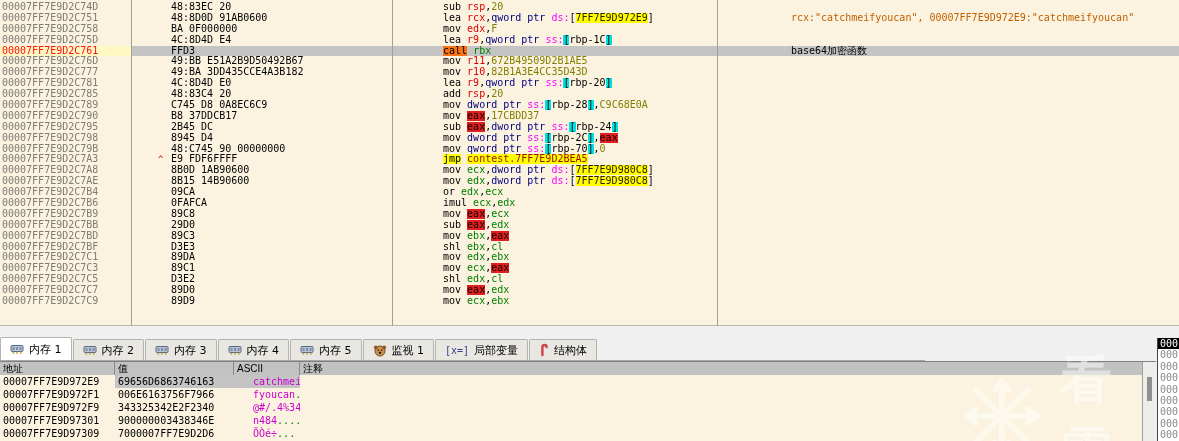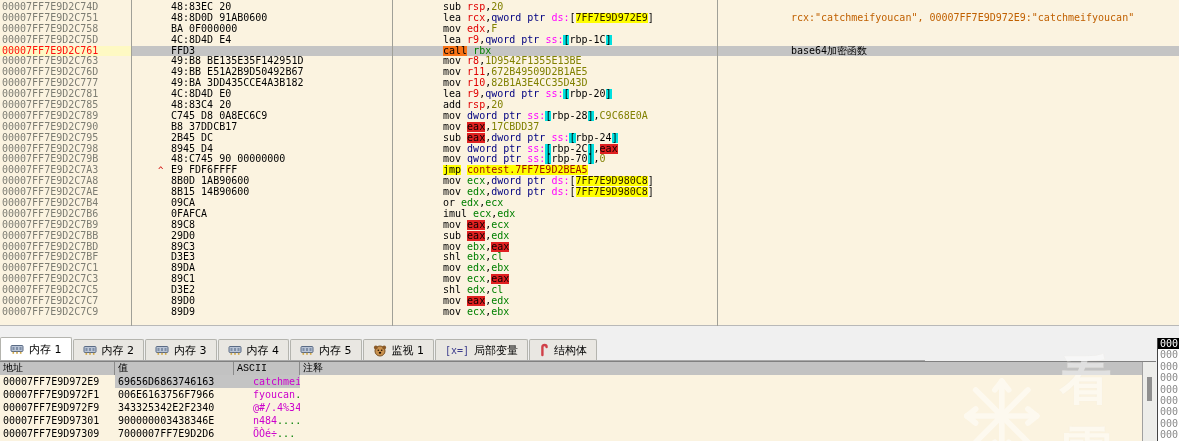--- a/index.html
+++ b/index.html
@@ -42,21 +42,21 @@
   .tab{height:21px;display:flex;align-items:center;gap:5px;padding:0 9px;font-size:11px;color:#000;
        background:#e9e7e2;border:1px solid #b4b4ae;border-bottom:none;border-radius:2px 2px 0 0;
        margin-right:1px;white-space:nowrap;box-sizing:border-box;}
   .tab.sel{background:#ffffff;height:23px;}
   .tab .ticon{display:inline-flex;align-items:center;}
   .xeq{font-size:10px;color:#3a3a8c;font-family:"DejaVu Sans Mono",monospace;}
   
   .mempane{position:absolute;left:0;top:361px;width:1156px;height:80px;background:#fbf3e0;
            border-top:1px solid #808080;box-sizing:border-box;font-size:10px;}
   .mhead{display:flex;height:13px;line-height:13px;background:#c2c2c2;color:#000;
-         font-family:Liberation Mono, monospace;font-size:10px;}
+         font-family:Liberation Sans, sans-serif;font-size:10px;}
   .mh{border-right:1px solid #8a8a8a;padding-left:3px;box-sizing:border-box;flex-shrink:0;overflow:hidden;}
   .mrow{display:flex;height:13px;line-height:13px;white-space:pre;}
   .mc{padding-left:3px;box-sizing:border-box;flex-shrink:0;overflow:hidden;color:#000;}
   .mc.selcell{background:#c4c4c4;}
   .w-addr{width:115px;} .w-val{width:119px;} .w-ascii{width:66px;} .w-cmt{flex:1 1 auto;}
   .mg{color:#cc00cc;margin-left:16px;} .gn{color:#008000;}
   .msb{position:absolute;right:0;top:0;width:14px;height:79px;background:#ededea;border-left:1px solid #a0a0a0;box-sizing:border-box;}
   .msb-handle{position:absolute;left:4px;top:15px;width:5px;height:24px;background:#8f8f8f;}
   
   .stackpane{position:absolute;left:1157px;top:338px;width:22px;height:103px;background:#ffffff;
@@ -74,21 +74,20 @@
 
 <div class="screen">
 
   <div class="disasm" id="disasm">
     <div id="disasm-rows">
         <div class="drow"><div class="dcell c-addr">00007FF7E9D2C74D</div><div class="dcell c-bytes"><span>48:83EC 20</span></div><div class="dcell c-instr"><span class="tk-mn">sub </span><span class="tk-rr">rsp</span><span class="tk-tx">,</span><span class="tk-nm">20</span></div><div class="dcell c-cmt"></div></div>
         <div class="drow"><div class="dcell c-addr">00007FF7E9D2C751</div><div class="dcell c-bytes"><span>48:8D0D 91AB0600</span></div><div class="dcell c-instr"><span class="tk-mn">lea </span><span class="tk-rr">rcx</span><span class="tk-tx">,</span><span class="tk-pt">qword ptr </span><span class="tk-sg">ds:</span><span class="tk-tx">[</span><span class="tk-ya">7FF7E9D972E9</span><span class="tk-tx">]</span></div><div class="dcell c-cmt">rcx:"catchmeifyoucan", 00007FF7E9D972E9:"catchmeifyoucan"</div></div>
         <div class="drow"><div class="dcell c-addr">00007FF7E9D2C758</div><div class="dcell c-bytes"><span>BA 0F000000</span></div><div class="dcell c-instr"><span class="tk-mn">mov </span><span class="tk-rr">edx</span><span class="tk-tx">,</span><span class="tk-nm">F</span></div><div class="dcell c-cmt"></div></div>
         <div class="drow"><div class="dcell c-addr">00007FF7E9D2C75D</div><div class="dcell c-bytes"><span>4C:8D4D E4</span></div><div class="dcell c-instr"><span class="tk-mn">lea </span><span class="tk-rr">r9</span><span class="tk-tx">,</span><span class="tk-pt">qword ptr </span><span class="tk-sg">ss:</span><span class="tk-br">[</span><span class="tk-tx">rbp-1C</span><span class="tk-br">]</span></div><div class="dcell c-cmt"></div></div>
         <div class="drow sel"><div class="dcell c-addr">00007FF7E9D2C761</div><div class="dcell c-bytes"><span>FFD3</span></div><div class="dcell c-instr"><span class="tk-mnc">call</span><span class="tk-tx"> </span><span class="tk-rg">rbx</span></div><div class="dcell c-cmt user">base64加密函数</div></div>
-        <div class="drow"><div class="dcell c-addr">00007FF7E9D2C763</div><div class="dcell c-bytes"><span>49:B8 BE135E35F142951D</span></div><div class="dcell c-instr"><span class="tk-mn">mov </span><span class="tk-rr">r8</span><span class="tk-tx">,</span><span class="tk-nm">1D9542F1355E13BE</span></div><div class="dcell c-cmt"></div></div>
         <div class="drow"><div class="dcell c-addr">00007FF7E9D2C76D</div><div class="dcell c-bytes"><span>49:BB E51A2B9D50492B67</span></div><div class="dcell c-instr"><span class="tk-mn">mov </span><span class="tk-rr">r11</span><span class="tk-tx">,</span><span class="tk-nm">672B49509D2B1AE5</span></div><div class="dcell c-cmt"></div></div>
         <div class="drow"><div class="dcell c-addr">00007FF7E9D2C777</div><div class="dcell c-bytes"><span>49:BA 3DD435CCE4A3B182</span></div><div class="dcell c-instr"><span class="tk-mn">mov </span><span class="tk-rr">r10</span><span class="tk-tx">,</span><span class="tk-nm">82B1A3E4CC35D43D</span></div><div class="dcell c-cmt"></div></div>
         <div class="drow"><div class="dcell c-addr">00007FF7E9D2C781</div><div class="dcell c-bytes"><span>4C:8D4D E0</span></div><div class="dcell c-instr"><span class="tk-mn">lea </span><span class="tk-rr">r9</span><span class="tk-tx">,</span><span class="tk-pt">qword ptr </span><span class="tk-sg">ss:</span><span class="tk-br">[</span><span class="tk-tx">rbp-20</span><span class="tk-br">]</span></div><div class="dcell c-cmt"></div></div>
         <div class="drow"><div class="dcell c-addr">00007FF7E9D2C785</div><div class="dcell c-bytes"><span>48:83C4 20</span></div><div class="dcell c-instr"><span class="tk-mn">add </span><span class="tk-rr">rsp</span><span class="tk-tx">,</span><span class="tk-nm">20</span></div><div class="dcell c-cmt"></div></div>
         <div class="drow"><div class="dcell c-addr">00007FF7E9D2C789</div><div class="dcell c-bytes"><span>C745 D8 0A8EC6C9</span></div><div class="dcell c-instr"><span class="tk-mn">mov </span><span class="tk-pt">dword ptr </span><span class="tk-sg">ss:</span><span class="tk-br">[</span><span class="tk-tx">rbp-28</span><span class="tk-br">]</span><span class="tk-tx">,</span><span class="tk-nm">C9C68E0A</span></div><div class="dcell c-cmt"></div></div>
         <div class="drow"><div class="dcell c-addr">00007FF7E9D2C790</div><div class="dcell c-bytes"><span>B8 37DDCB17</span></div><div class="dcell c-instr"><span class="tk-mn">mov </span><span class="tk-hx">eax</span><span class="tk-tx">,</span><span class="tk-nm">17CBDD37</span></div><div class="dcell c-cmt"></div></div>
         <div class="drow"><div class="dcell c-addr">00007FF7E9D2C795</div><div class="dcell c-bytes"><span>2B45 DC</span></div><div class="dcell c-instr"><span class="tk-mn">sub </span><span class="tk-hx">eax</span><span class="tk-tx">,</span><span class="tk-pt">dword ptr </span><span class="tk-sg">ss:</span><span class="tk-br">[</span><span class="tk-tx">rbp-24</span><span class="tk-br">]</span></div><div class="dcell c-cmt"></div></div>
         <div class="drow"><div class="dcell c-addr">00007FF7E9D2C798</div><div class="dcell c-bytes"><span>8945 D4</span></div><div class="dcell c-instr"><span class="tk-mn">mov </span><span class="tk-pt">dword ptr </span><span class="tk-sg">ss:</span><span class="tk-br">[</span><span class="tk-tx">rbp-2C</span><span class="tk-br">]</span><span class="tk-tx">,</span><span class="tk-hx">eax</span></div><div class="dcell c-cmt"></div></div>
         <div class="drow"><div class="dcell c-addr">00007FF7E9D2C79B</div><div class="dcell c-bytes"><span>48:C745 90 00000000</span></div><div class="dcell c-instr"><span class="tk-mn">mov </span><span class="tk-pt">qword ptr </span><span class="tk-sg">ss:</span><span class="tk-br">[</span><span class="tk-tx">rbp-70</span><span class="tk-br">]</span><span class="tk-tx">,</span><span class="tk-nm">0</span></div><div class="dcell c-cmt"></div></div>
         <div class="drow"><div class="dcell c-addr">00007FF7E9D2C7A3</div><div class="dcell c-bytes"><span class="jarrow">^</span><span>E9 FDF6FFFF</span></div><div class="dcell c-instr"><span class="tk-mnj">jmp</span><span class="tk-tx"> </span><span class="tk-lbl">contest.7FF7E9D2BEA5</span></div><div class="dcell c-cmt"></div></div>

